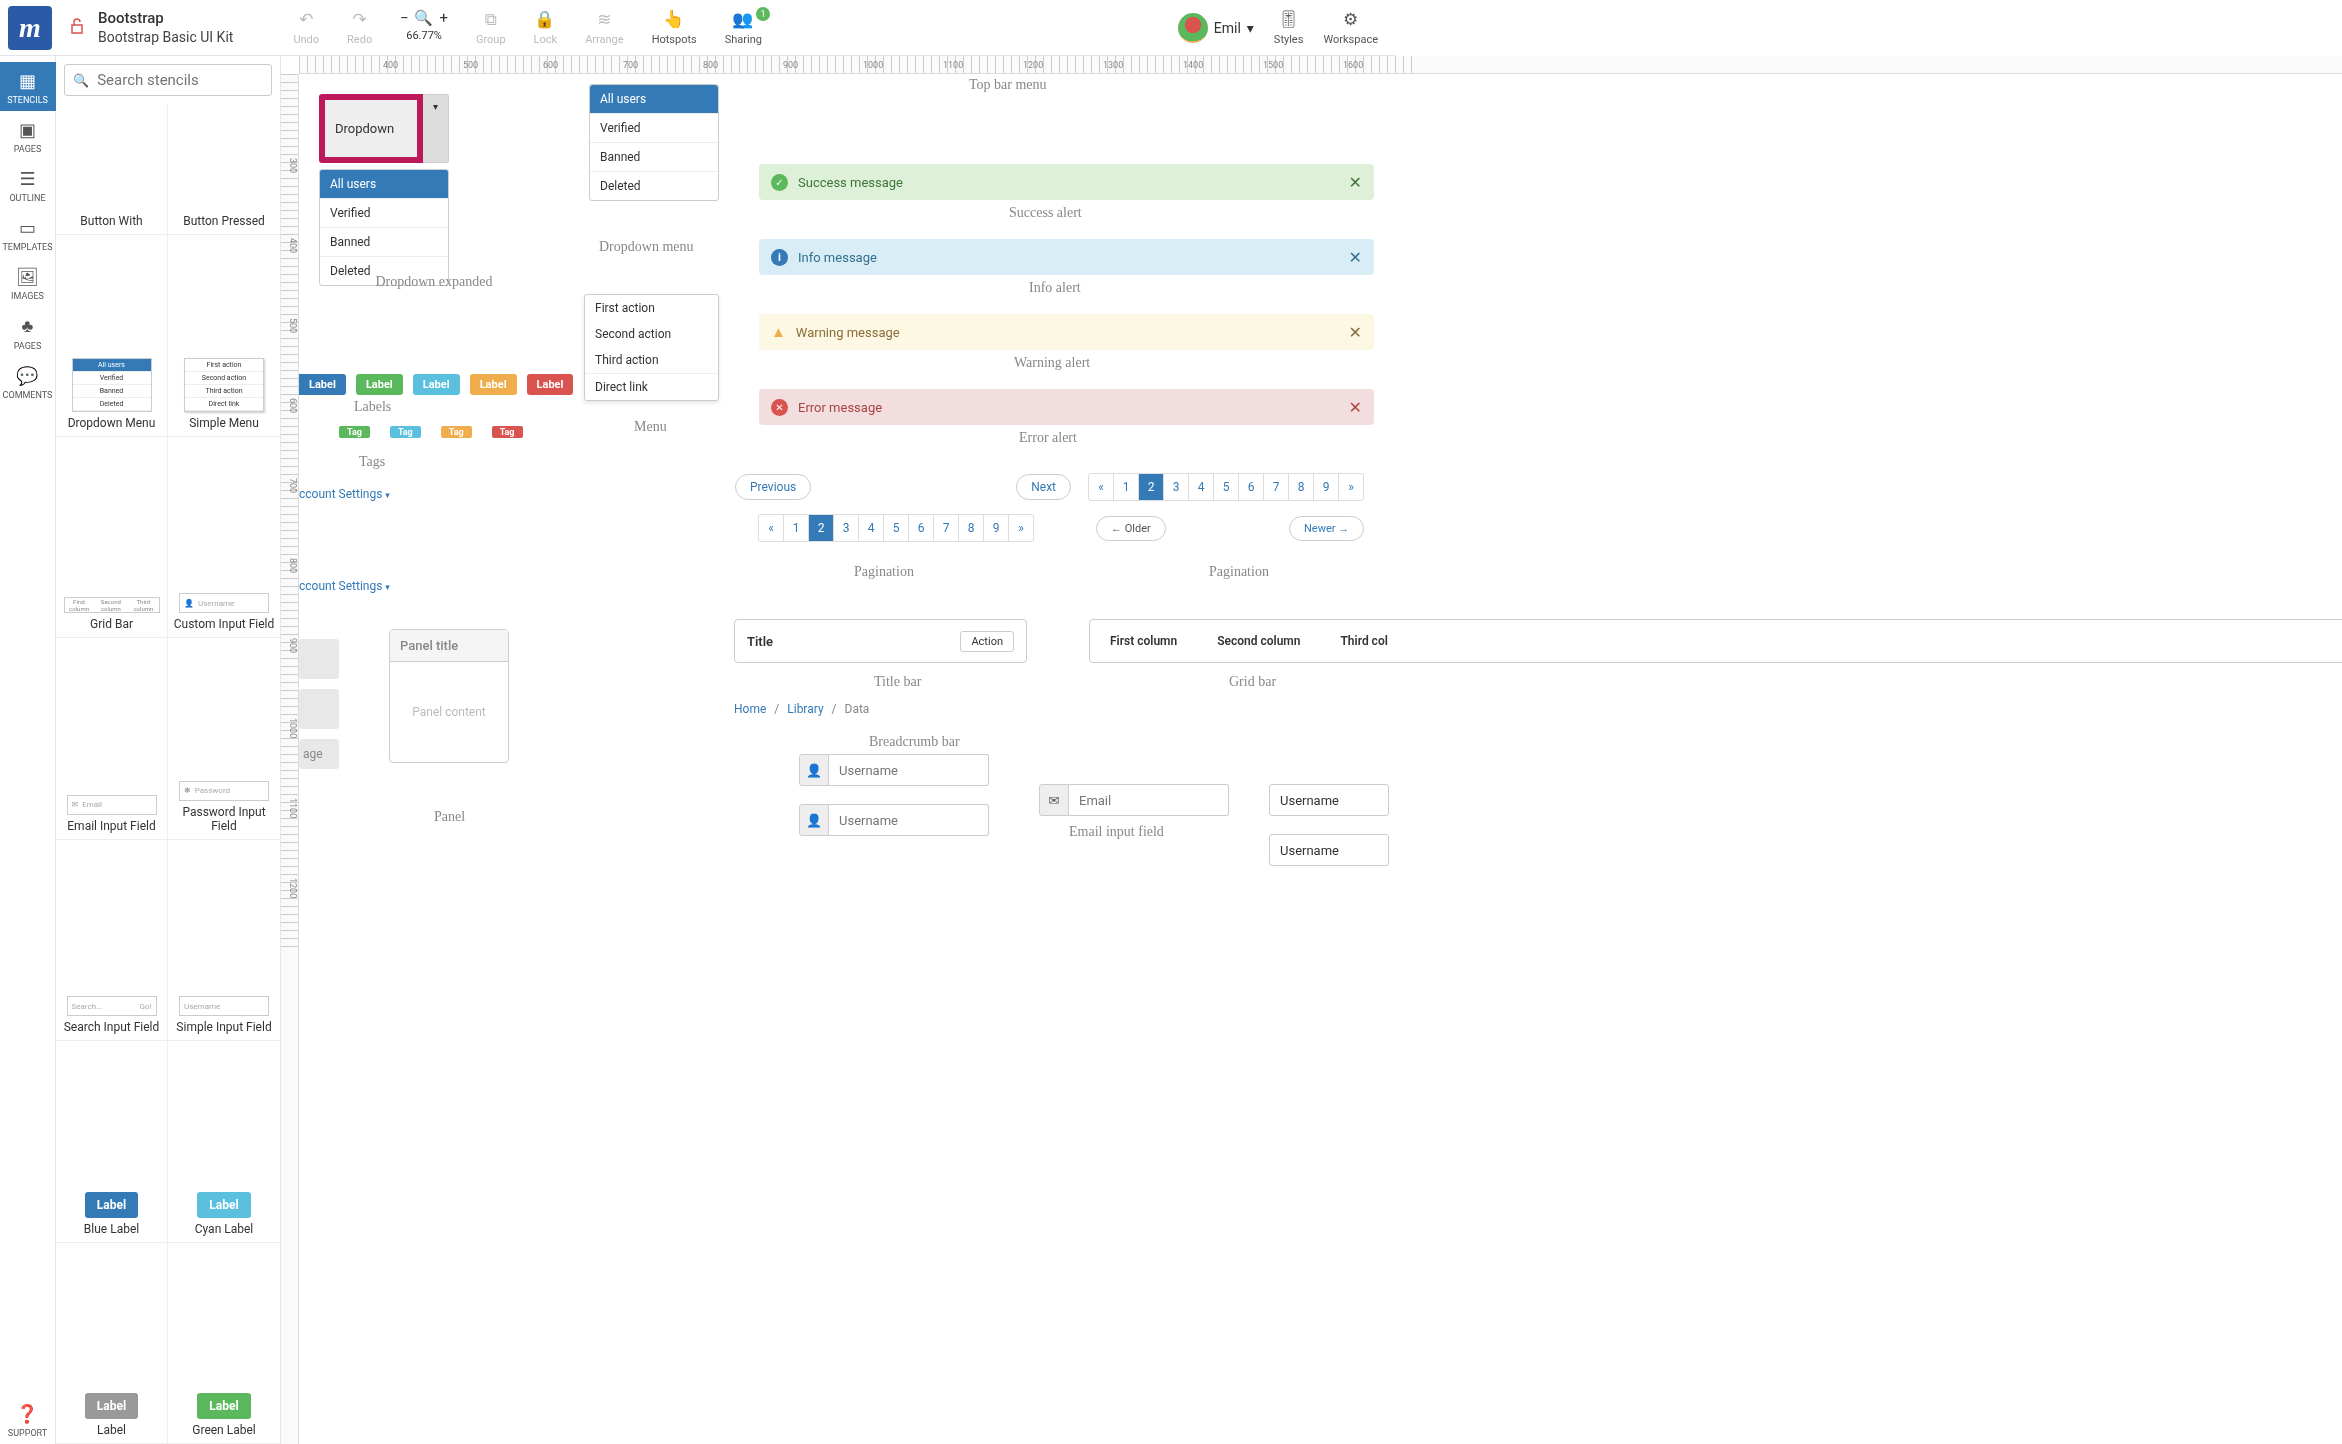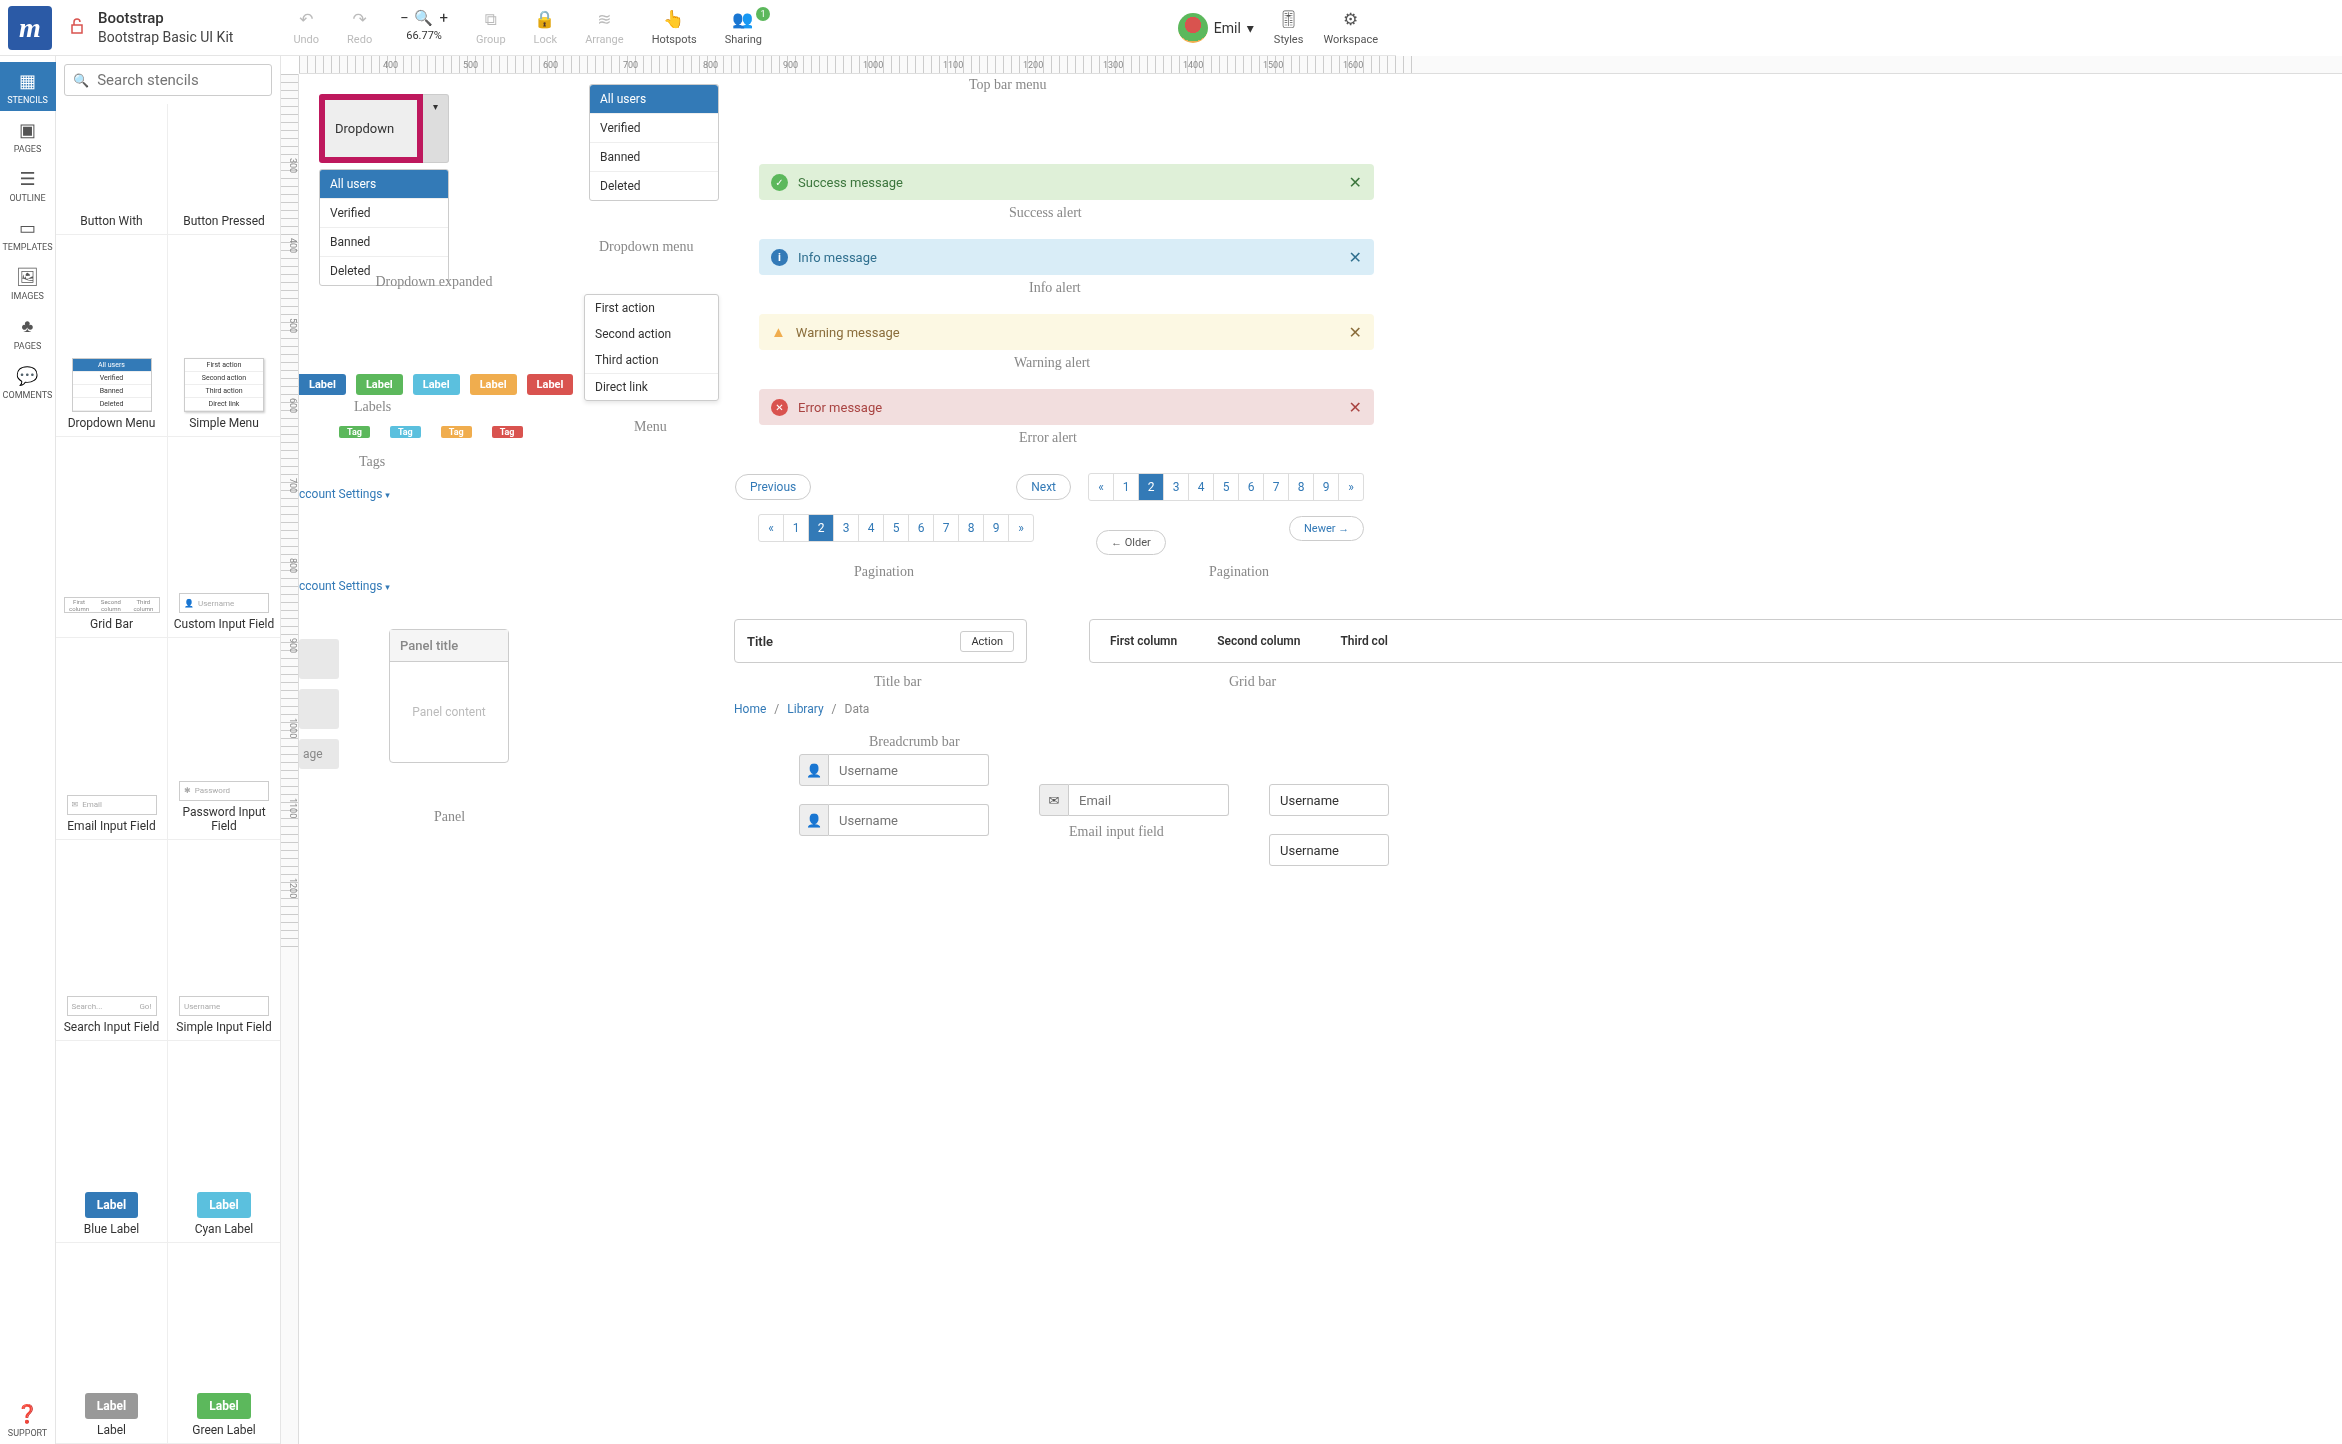--- a/index.html
+++ b/index.html
@@ -456,21 +456,21 @@
         <div class="act">2</div>
         <div>3</div>
         <div>4</div>
         <div>5</div>
         <div>6</div>
         <div>7</div>
         <div>8</div>
         <div>9</div>
         <div>»</div>
       </div>
-    <div class="pgbtn" style="position:absolute;left:797px;top:456px;font-size:11px;color:#555;">← <span>Older</span></div>
+    <div class="pgbtn" style="position:absolute;left:797px;top:442px;font-size:11px;color:#555;">← <span>Older</span></div>
     <div class="pgbtn" style="position:absolute;left:990px;top:442px;font-size:11px;color:#337ab7;"><span>Newer</span> →</div>
     <div class="cap" style="left:555px;top:490px;">Pagination</div>
     <div class="cap" style="left:910px;top:490px;">Pagination</div>
 
     <div class="titlebar">
         <span>Title</span>
         <span class="act-btn">Action</span>
       </div>
     <div class="cap" style="left:575px;top:600px;">Title bar</div>
     <div class="gridbar">

